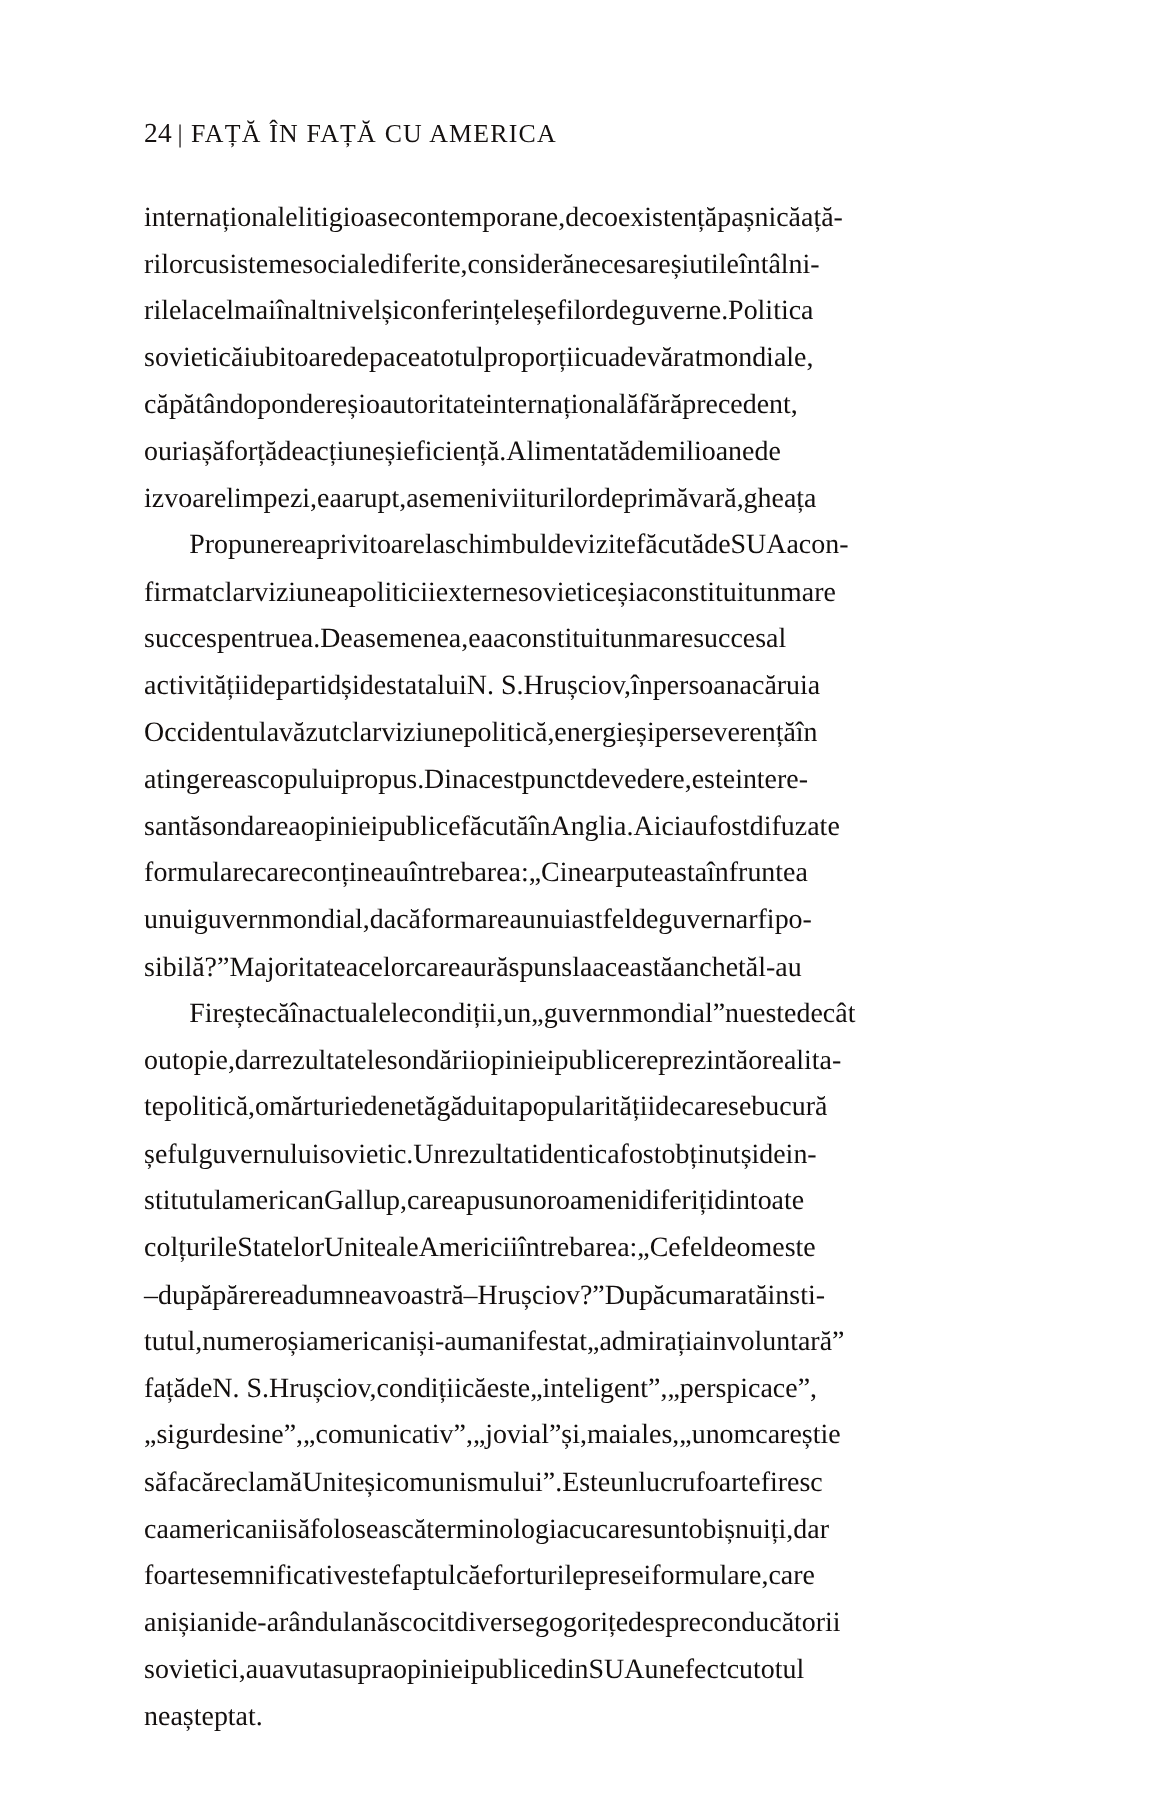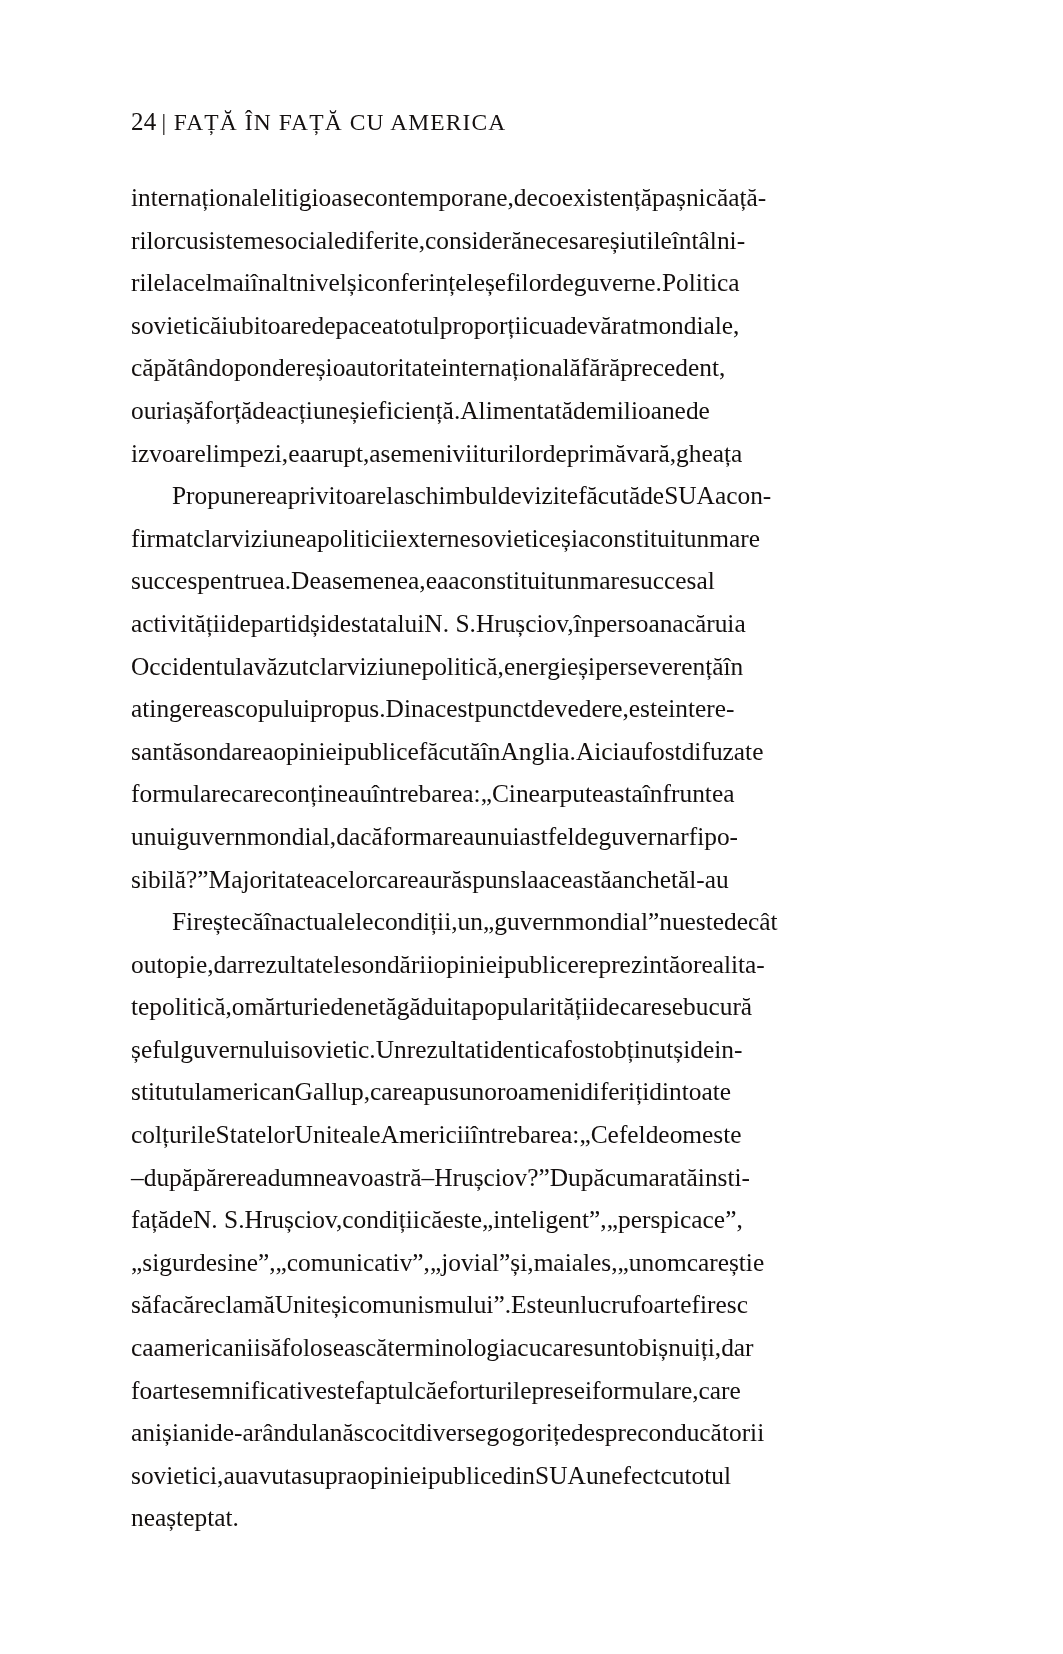--- a/index.html
+++ b/index.html
@@ -398,20 +398,29 @@
           <span>părerea</span>
           <span>dumneavoastră</span>
           <span>–</span>
           <span>Hrușciov?”</span>
           <span>După</span>
           <span>cum</span>
           <span>arată</span>
           <span>insti-</span>
         </span>
         <span class="line j">
+          <span>tutul,</span>
+          <span>numeroși</span>
+          <span>americani</span>
+          <span>și-au</span>
+          <span>manifestat</span>
+          <span>„admirația</span>
+          <span>involuntară”</span>
+        </span>
+        <span class="line j">
           <span>față</span>
           <span>de</span>
           <span>N. S.</span>
           <span>Hrușciov,</span>
           <span>condiții</span>
           <span>că</span>
           <span>este</span>
           <span>„inteligent”,</span>
           <span>„perspicace”,</span>
         </span>

